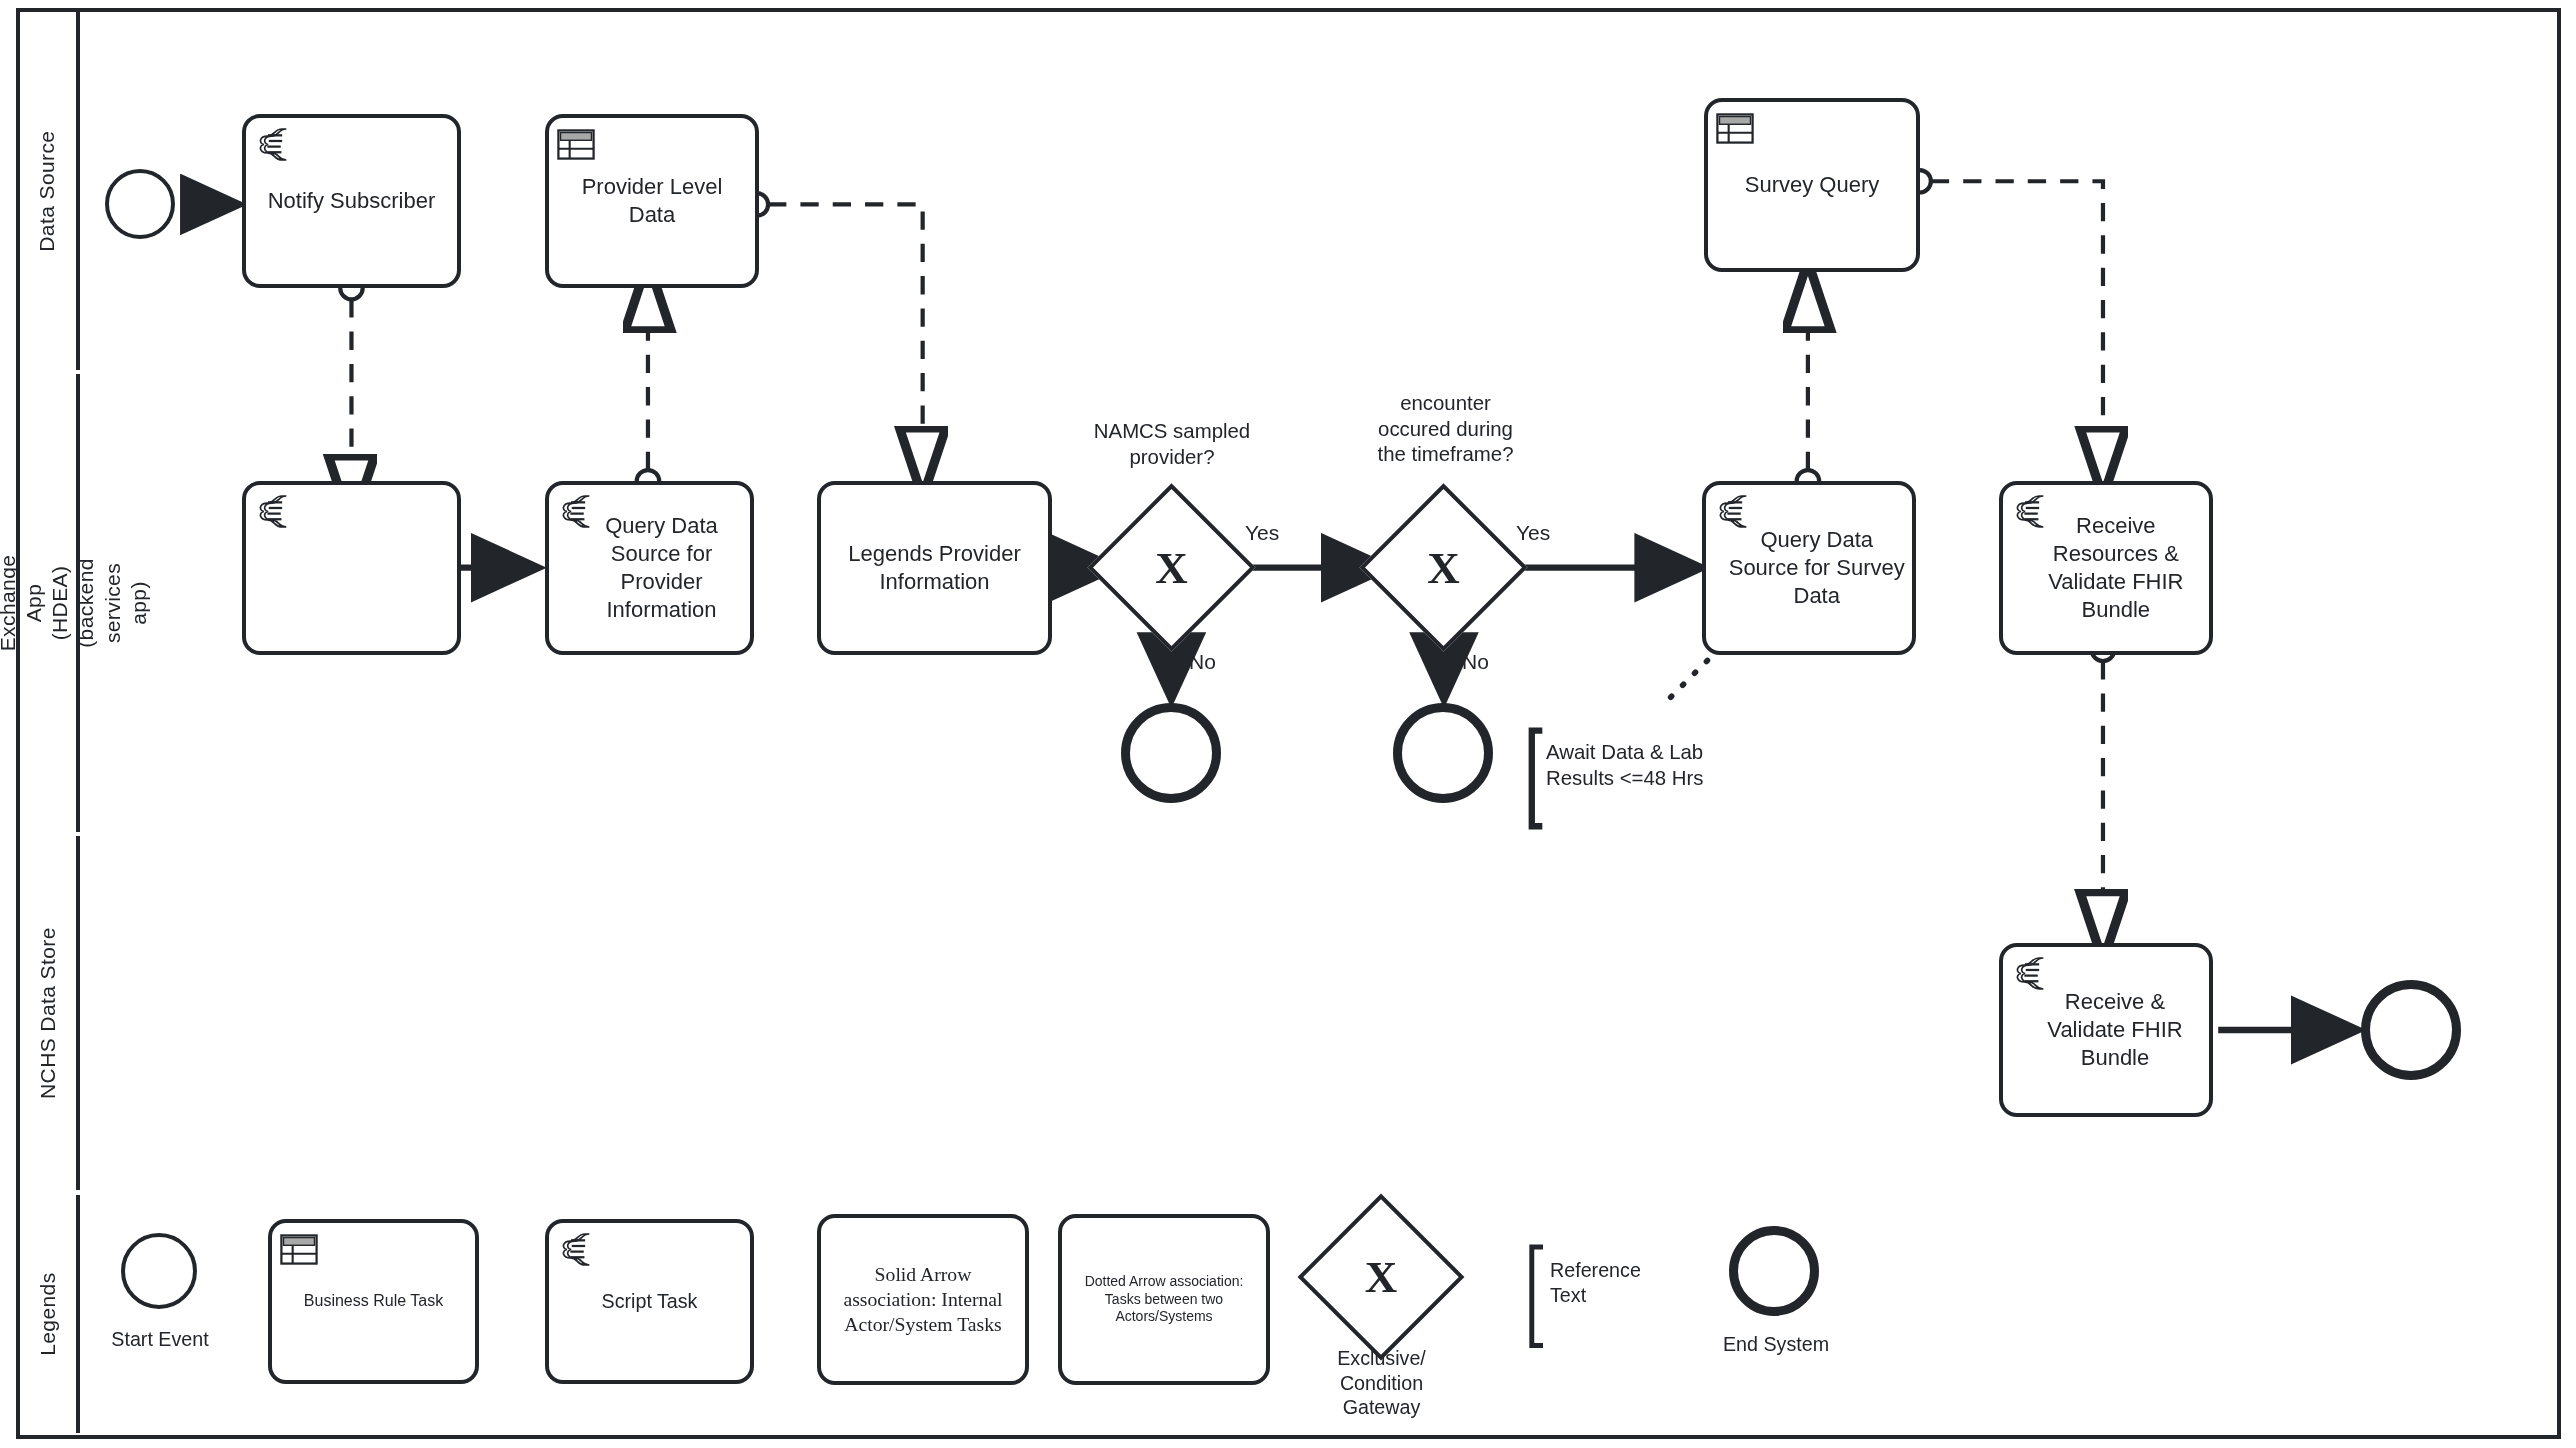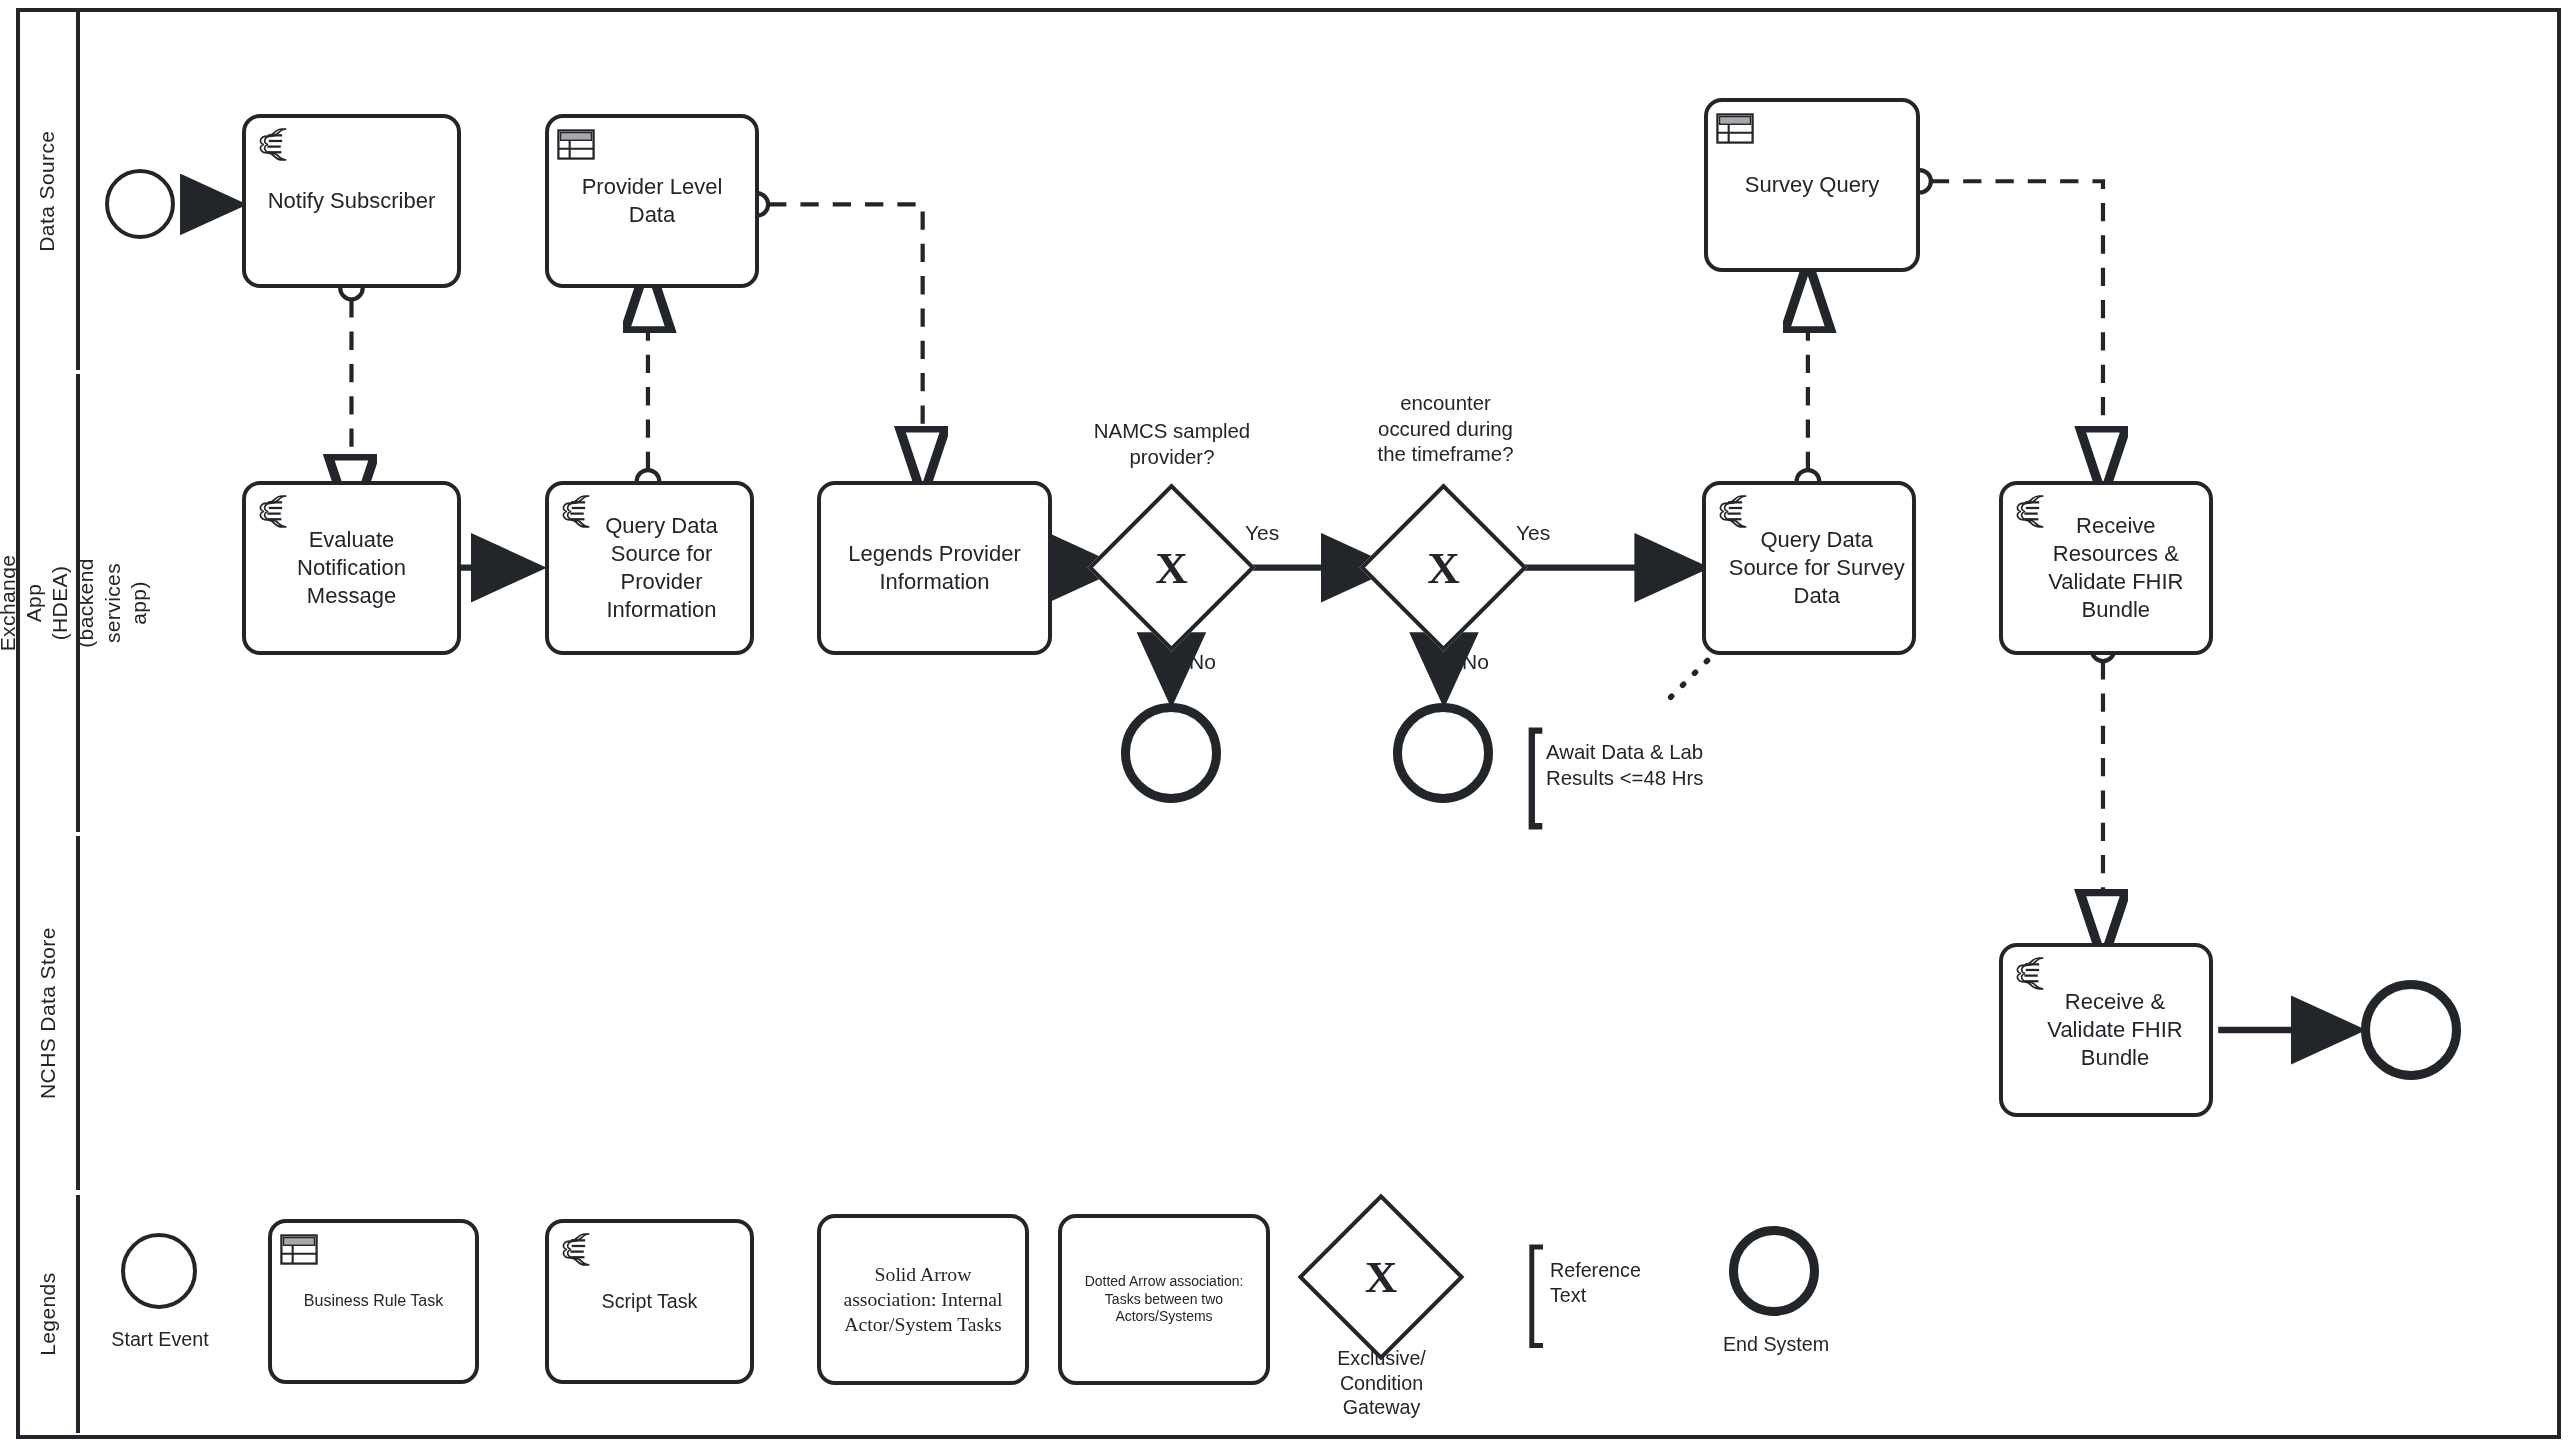--- a/index.html
+++ b/index.html
@@ -171,23 +171,20 @@
   </div>
 
   <div class="node task" style="left:242px;top:481px;width:219px;height:174px;">
     <svg class="ticon" viewBox="0 0 54 52">
       <path d="M40,4 C28,4 30,14 19,14 C8,14 6,24 14,26 C6,28 8,38 19,38 C30,38 28,48 40,48 L46,48 C34,48 36,38 25,38 C14,38 12,28 20,26 C12,24 14,14 25,14 C36,14 34,4 46,4 Z" fill="#fff" stroke="#22252a" stroke-width="2.4"></path>
       <line x1="20" y1="13" x2="40" y2="13" stroke="#22252a" stroke-width="3.2"></line>
       <line x1="21" y1="21" x2="40" y2="21" stroke="#22252a" stroke-width="3.2"></line>
       <line x1="19" y1="29" x2="38" y2="29" stroke="#22252a" stroke-width="3.2"></line>
       <line x1="20" y1="37" x2="39" y2="37" stroke="#22252a" stroke-width="3.2"></line>
     </svg>
-    <span class="lbl">Evaluate
-Notification
-Message</span>
   </div>
 
   <div class="node task" style="left:545px;top:481px;width:209px;height:174px;">
     <svg class="ticon" viewBox="0 0 54 52">
       <path d="M40,4 C28,4 30,14 19,14 C8,14 6,24 14,26 C6,28 8,38 19,38 C30,38 28,48 40,48 L46,48 C34,48 36,38 25,38 C14,38 12,28 20,26 C12,24 14,14 25,14 C36,14 34,4 46,4 Z" fill="#fff" stroke="#22252a" stroke-width="2.4"></path>
       <line x1="20" y1="13" x2="40" y2="13" stroke="#22252a" stroke-width="3.2"></line>
       <line x1="21" y1="21" x2="40" y2="21" stroke="#22252a" stroke-width="3.2"></line>
       <line x1="19" y1="29" x2="38" y2="29" stroke="#22252a" stroke-width="3.2"></line>
       <line x1="20" y1="37" x2="39" y2="37" stroke="#22252a" stroke-width="3.2"></line>
     </svg>

